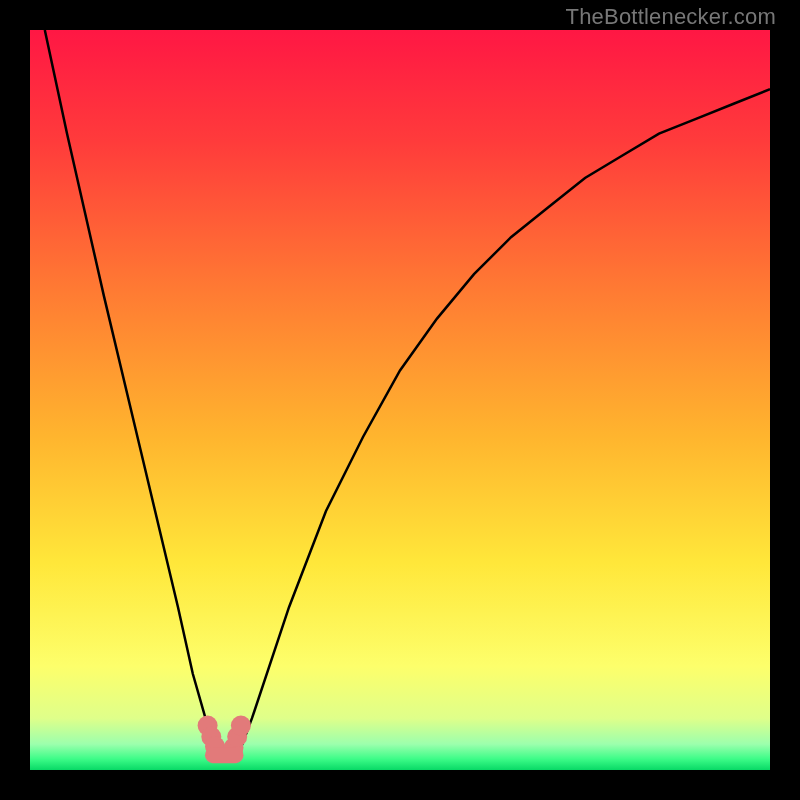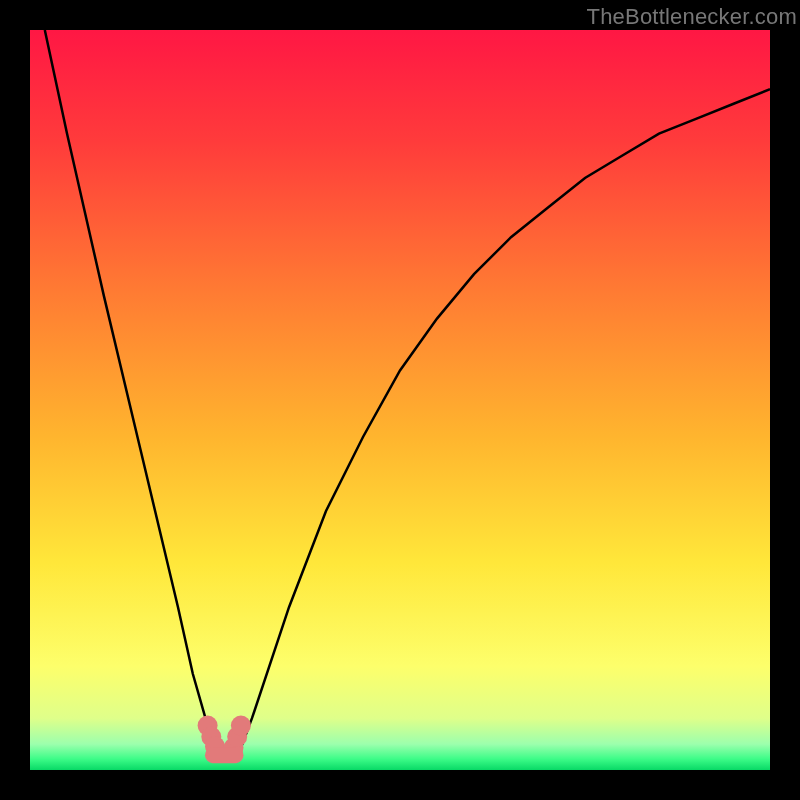--- a/index.html
+++ b/index.html
@@ -13,21 +13,21 @@
   }
   .frame {
     position: relative;
     width: 800px;
     height: 800px;
     background: #000;
   }
   .watermark {
     position: absolute;
     top: 4px;
-    right: 3px;
+    right: 24px;
     color: #777;
     font-size: 22px;
     font-weight: 400;
     letter-spacing: 0.2px;
     z-index: 10;
   }
   .plot {
     position: absolute;
     left: 30px;
     top: 30px;

